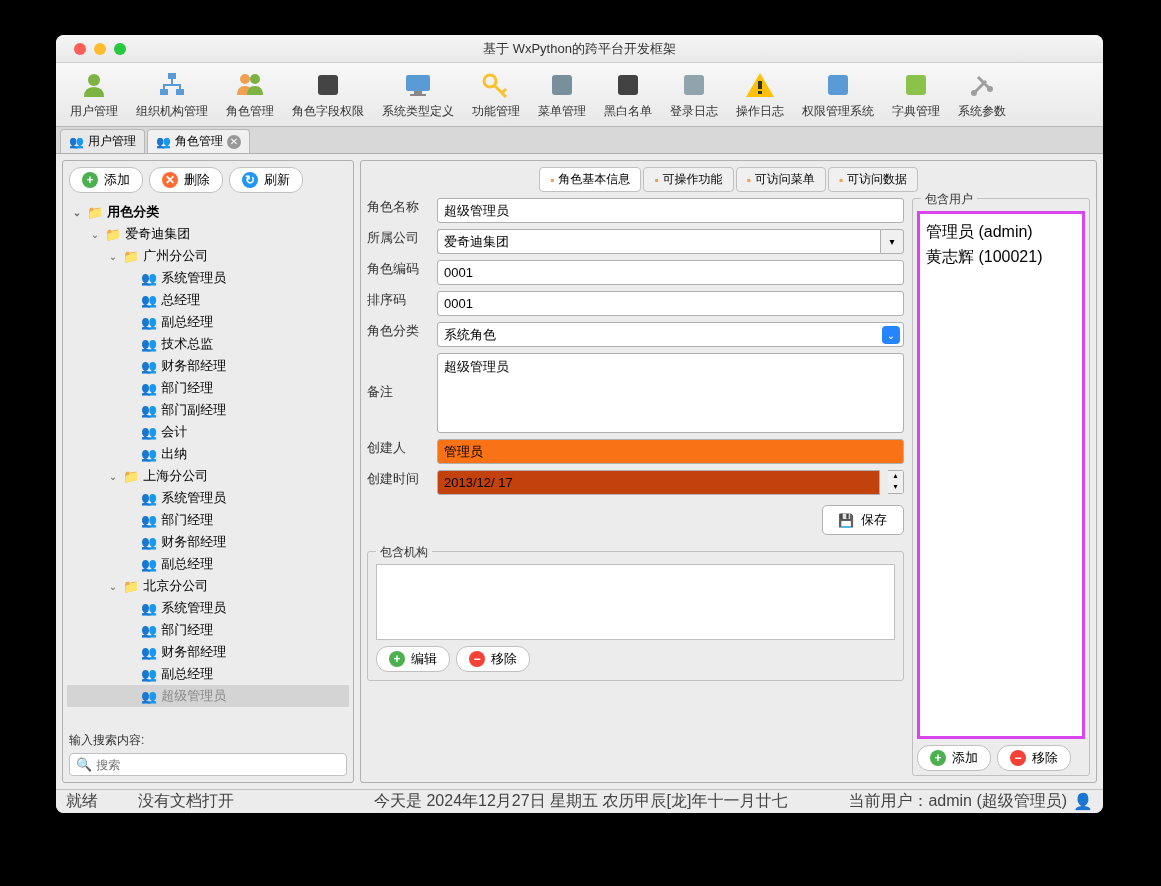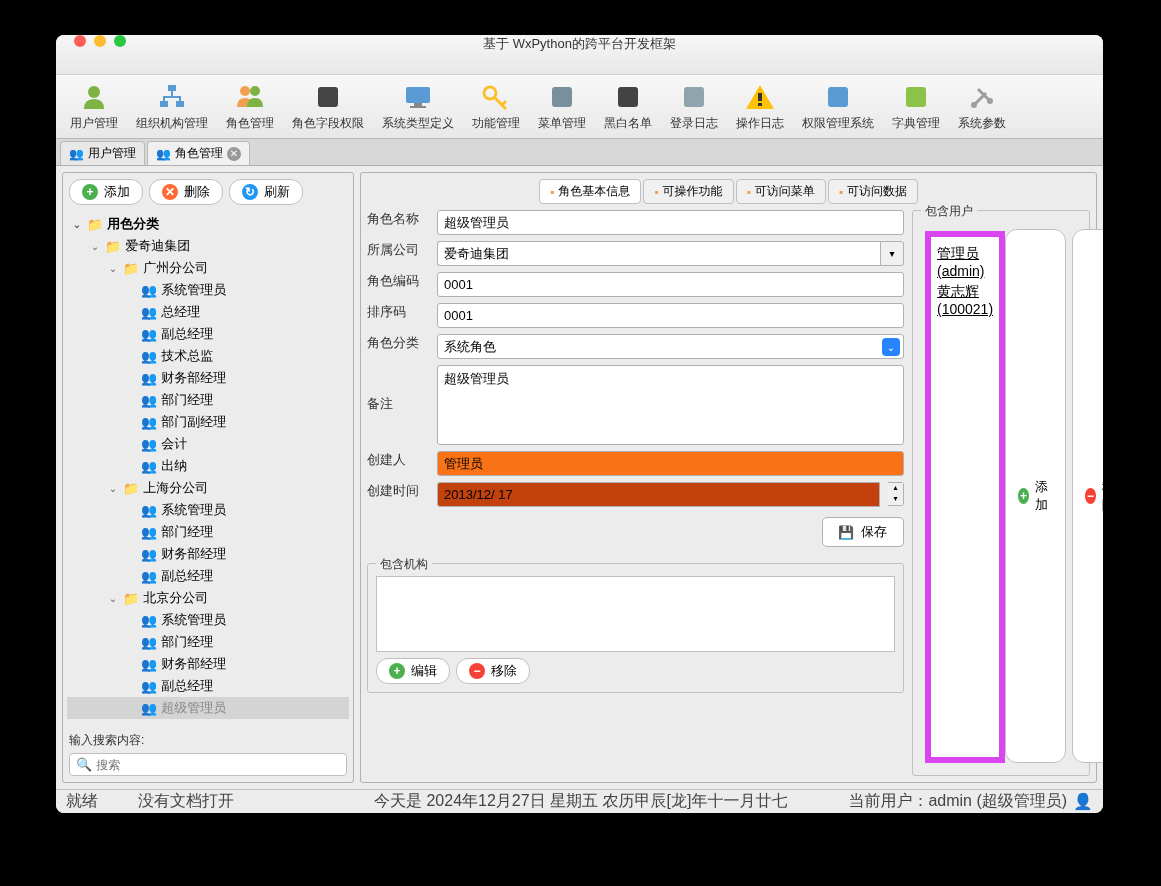--- a/index.html
+++ b/index.html
@@ -1,18 +1,18 @@
 <!DOCTYPE html>
 <html><head>
 <meta charset="utf-8">
 <style>
 * { box-sizing: border-box; margin: 0; padding: 0; }
 body { font-family: -apple-system, "Helvetica Neue", Arial, sans-serif; font-size: 13px; background: #000; width: 1161px; height: 886px; position: relative; }
 .window { position: absolute; left: 56px; top: 35px; width: 1047px; height: 778px; background: #ececec; border-radius: 8px; box-shadow: 0 10px 40px rgba(0,0,0,0.5); overflow: hidden; display: flex; flex-direction: column; }
-.titlebar { height: 40px; display: flex; align-items: flex-start; padding: 0 18px; background: linear-gradient(#f6f6f6,#e8e8e8); border-bottom: 1px solid #d0d0d0; position: relative; }
+.titlebar { height: 28px; display: flex; align-items: center; padding: 0 18px; background: linear-gradient(#f6f6f6,#e8e8e8); border-bottom: 1px solid #d0d0d0; position: relative; }
 .traffic { display: flex; gap: 8px; }
 .traffic span { width: 12px; height: 12px; border-radius: 50%; display: block; }
 .tr-close { background: #ff5f57; } .tr-min { background: #febc2e; } .tr-max { background: #28c840; }
 .title { position: absolute; left: 0; right: 0; text-align: center; font-size: 13px; color: #333; }
 .toolbar { display: flex; background: linear-gradient(#f8f8f8,#e8e8e8); border-bottom: 1px solid #b8b8b8; padding: 4px 6px; gap: 2px; }
 .tool-btn { display: flex; flex-direction: column; align-items: center; padding: 2px 8px; cursor: pointer; border-radius: 3px; min-width: 56px; }
 .tool-icon { width: 32px; height: 32px; display: flex; align-items: center; justify-content: center; }
 .tool-label { font-size: 12px; color: #333; margin-top: 2px; white-space: nowrap; }
 .tabs-bar { display: flex; background: #d8d8d8; padding: 2px 4px 0 4px; gap: 2px; border-bottom: 1px solid #b0b0b0; }
 .tab { display: flex; align-items: center; padding: 3px 8px; background: #e8e8e8; border: 1px solid #b8b8b8; border-bottom: none; border-radius: 4px 4px 0 0; gap: 4px; font-size: 12px; cursor: pointer; }
@@ -35,40 +35,40 @@
 .search-area { padding: 6px; }
 .search-label { font-size: 12px; color: #333; margin-bottom: 4px; }
 .search-box { display: flex; align-items: center; background: #fff; border: 1px solid #c0c0c0; border-radius: 4px; padding: 3px 6px; }
 .search-box input { border: none; outline: none; flex: 1; font-size: 12px; background: transparent; }
 .right-panel { flex: 1; background: #ececec; border: 1px solid #b0b0b0; border-radius: 3px; display: flex; flex-direction: column; padding: 6px; gap: 6px; min-height: 0; }
 .subtabs { display: flex; justify-content: center; gap: 2px; }
 .subtab { display: flex; align-items: center; gap: 4px; padding: 3px 10px; background: #f0f0f0; border: 1px solid #c0c0c0; border-radius: 4px; font-size: 12px; cursor: pointer; }
 .subtab.active { background: #fff; }
 .form-row-area { display: flex; gap: 8px; flex: 1; min-height: 0; }
 .form-col { flex: 1; display: flex; flex-direction: column; gap: 6px; }
-.users-col { width: 178px; border: 1px solid #c0c0c0; border-radius: 3px; padding: 12px; display: flex; flex-direction: row; position: relative; }
+.users-col { width: 178px; border: 1px solid #c0c0c0; border-radius: 3px; padding: 4px; display: flex; flex-direction: column; position: relative; }
 .fieldset-label { position: absolute; top: -8px; left: 8px; background: #ececec; padding: 0 4px; font-size: 12px; color: #333; }
 .form-row { display: flex; align-items: flex-start; gap: 8px; }
 .form-label { width: 62px; text-align: left; font-size: 13px; color: #333; }
 .form-input { flex: 1; padding: 4px 6px; border: 1px solid #b0b0b0; border-radius: 3px; background: #fff; font-size: 13px; }
 .form-input.readonly { background: #f97316; }
 .form-input.date { background: #c2410c; }
 .combo { display: flex; flex: 1; }
 .combo input { flex: 1; border: 1px solid #b0b0b0; border-right: none; border-radius: 3px 0 0 3px; padding: 4px 6px; font-size: 13px; }
 .combo-btn { width: 24px; border: 1px solid #b0b0b0; border-radius: 0 3px 3px 0; background: #f0f0f0; display: flex; align-items: center; justify-content: center; cursor: pointer; font-size: 10px; }
 .select-wrap { flex: 1; position: relative; }
 .select-wrap select { width: 100%; padding: 4px 6px; border: 1px solid #b0b0b0; border-radius: 3px; background: #fff; font-size: 13px; appearance: none; }
 .select-arrow { position: absolute; right: 4px; top: 4px; width: 18px; height: 18px; background: #2684ff; border-radius: 4px; color: #fff; display: flex; align-items: center; justify-content: center; font-size: 10px; pointer-events: none; }
 textarea.form-input { height: 80px; resize: none; }
 .save-row { display: flex; justify-content: flex-end; padding: 4px 0; }
 .save-btn { display: flex; align-items: center; gap: 6px; padding: 5px 16px; background: #fff; border: 1px solid #b0b0b0; border-radius: 5px; cursor: pointer; font-size: 13px; }
 .org-box { border: 1px solid #c0c0c0; border-radius: 3px; padding: 8px 8px 8px 8px; position: relative; margin-top: 6px; }
 .org-list { background: #fff; border: 1px solid #c0c0c0; height: 76px; margin-bottom: 6px; margin-top: 4px; }
 .org-btns { display: flex; gap: 6px; }
-.user-list { flex: 1; background: #fff; border: 6px solid #d946ef; margin-top: 8px; padding: 6px; font-size: 14px; text-decoration: underline; }
+.user-list { flex: 1; background: #fff; border: 3px solid #d946ef; margin-top: 8px; padding: 6px; font-size: 16px; }
 .user-list div { padding: 2px 0; }
 .user-btns { display: flex; gap: 6px; margin-top: 6px; }
 .statusbar { height: 24px; background: #ececec; border-top: 1px solid #c0c0c0; display: flex; align-items: center; padding: 0 10px; font-size: 16px; color: #444; gap: 40px; }
 .status-right { margin-left: auto; display: flex; align-items: center; gap: 6px; }
 .date-spin { width: 16px; display: flex; flex-direction: column; border: 1px solid #b0b0b0; border-left: none; border-radius: 0 3px 3px 0; }
 .date-spin span { height: 11px; font-size: 8px; text-align: center; cursor: pointer; background: #f0f0f0; }
 svg { display: block; }
 </style>
 </head>
 <body>

